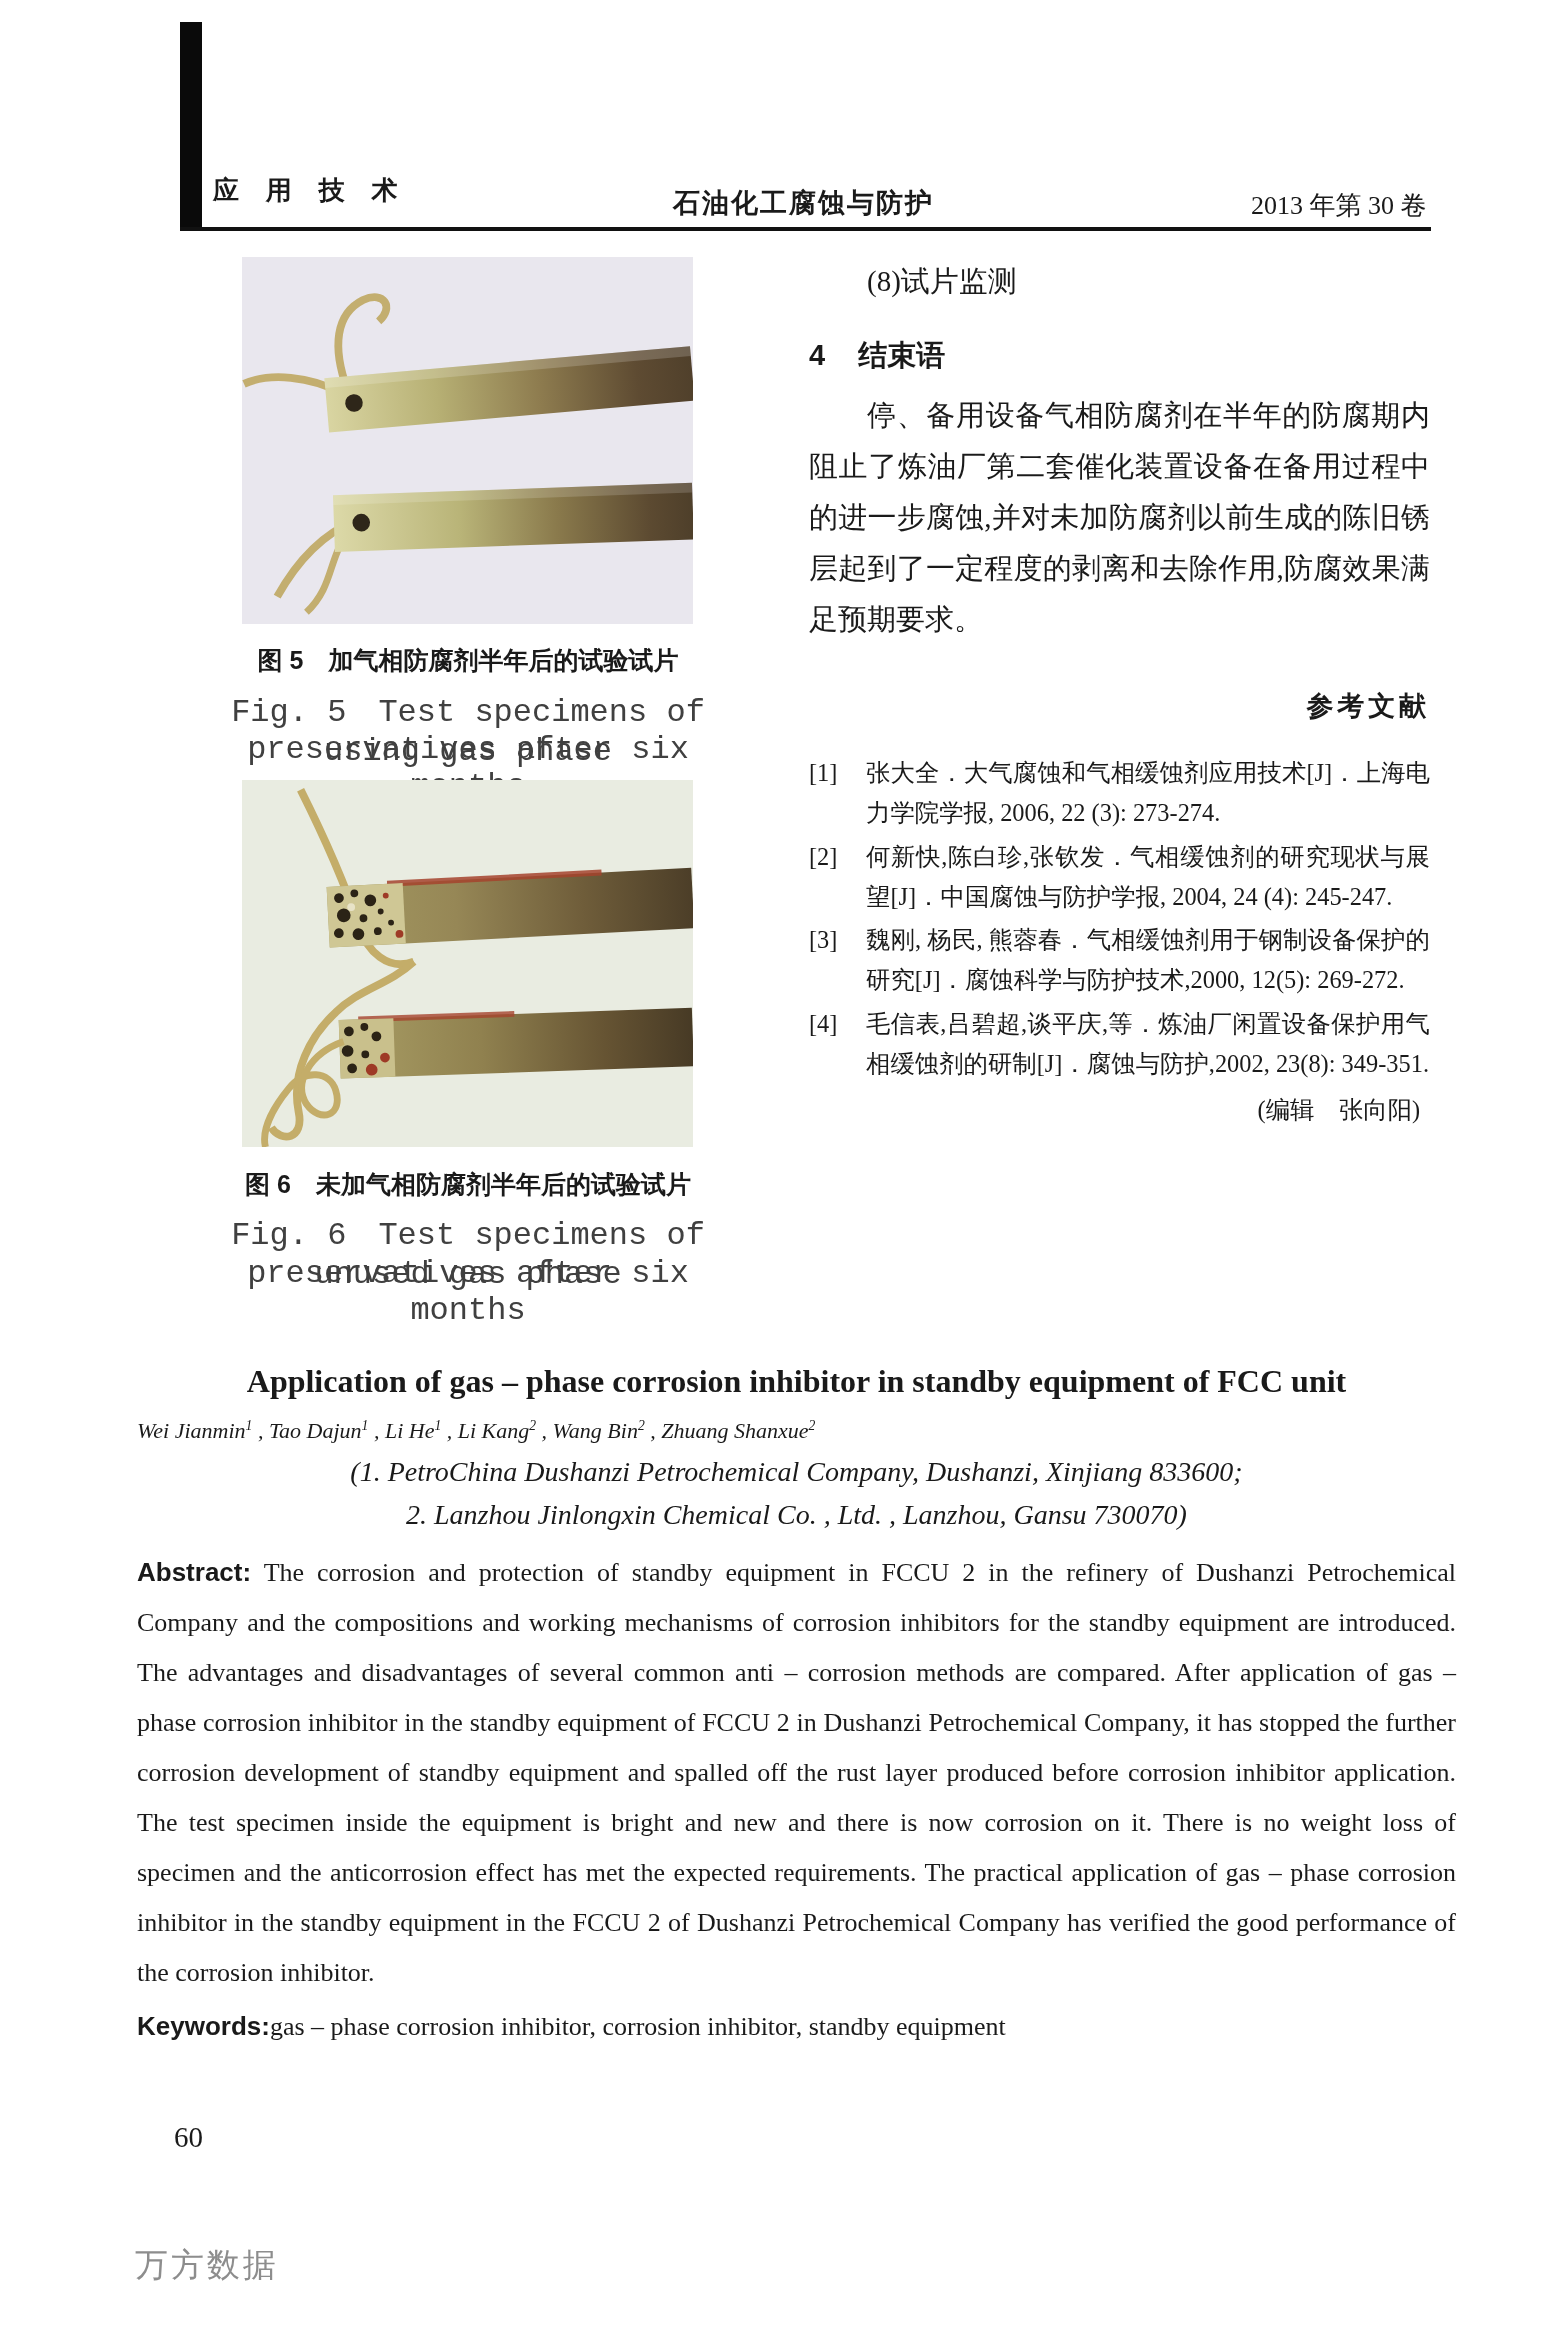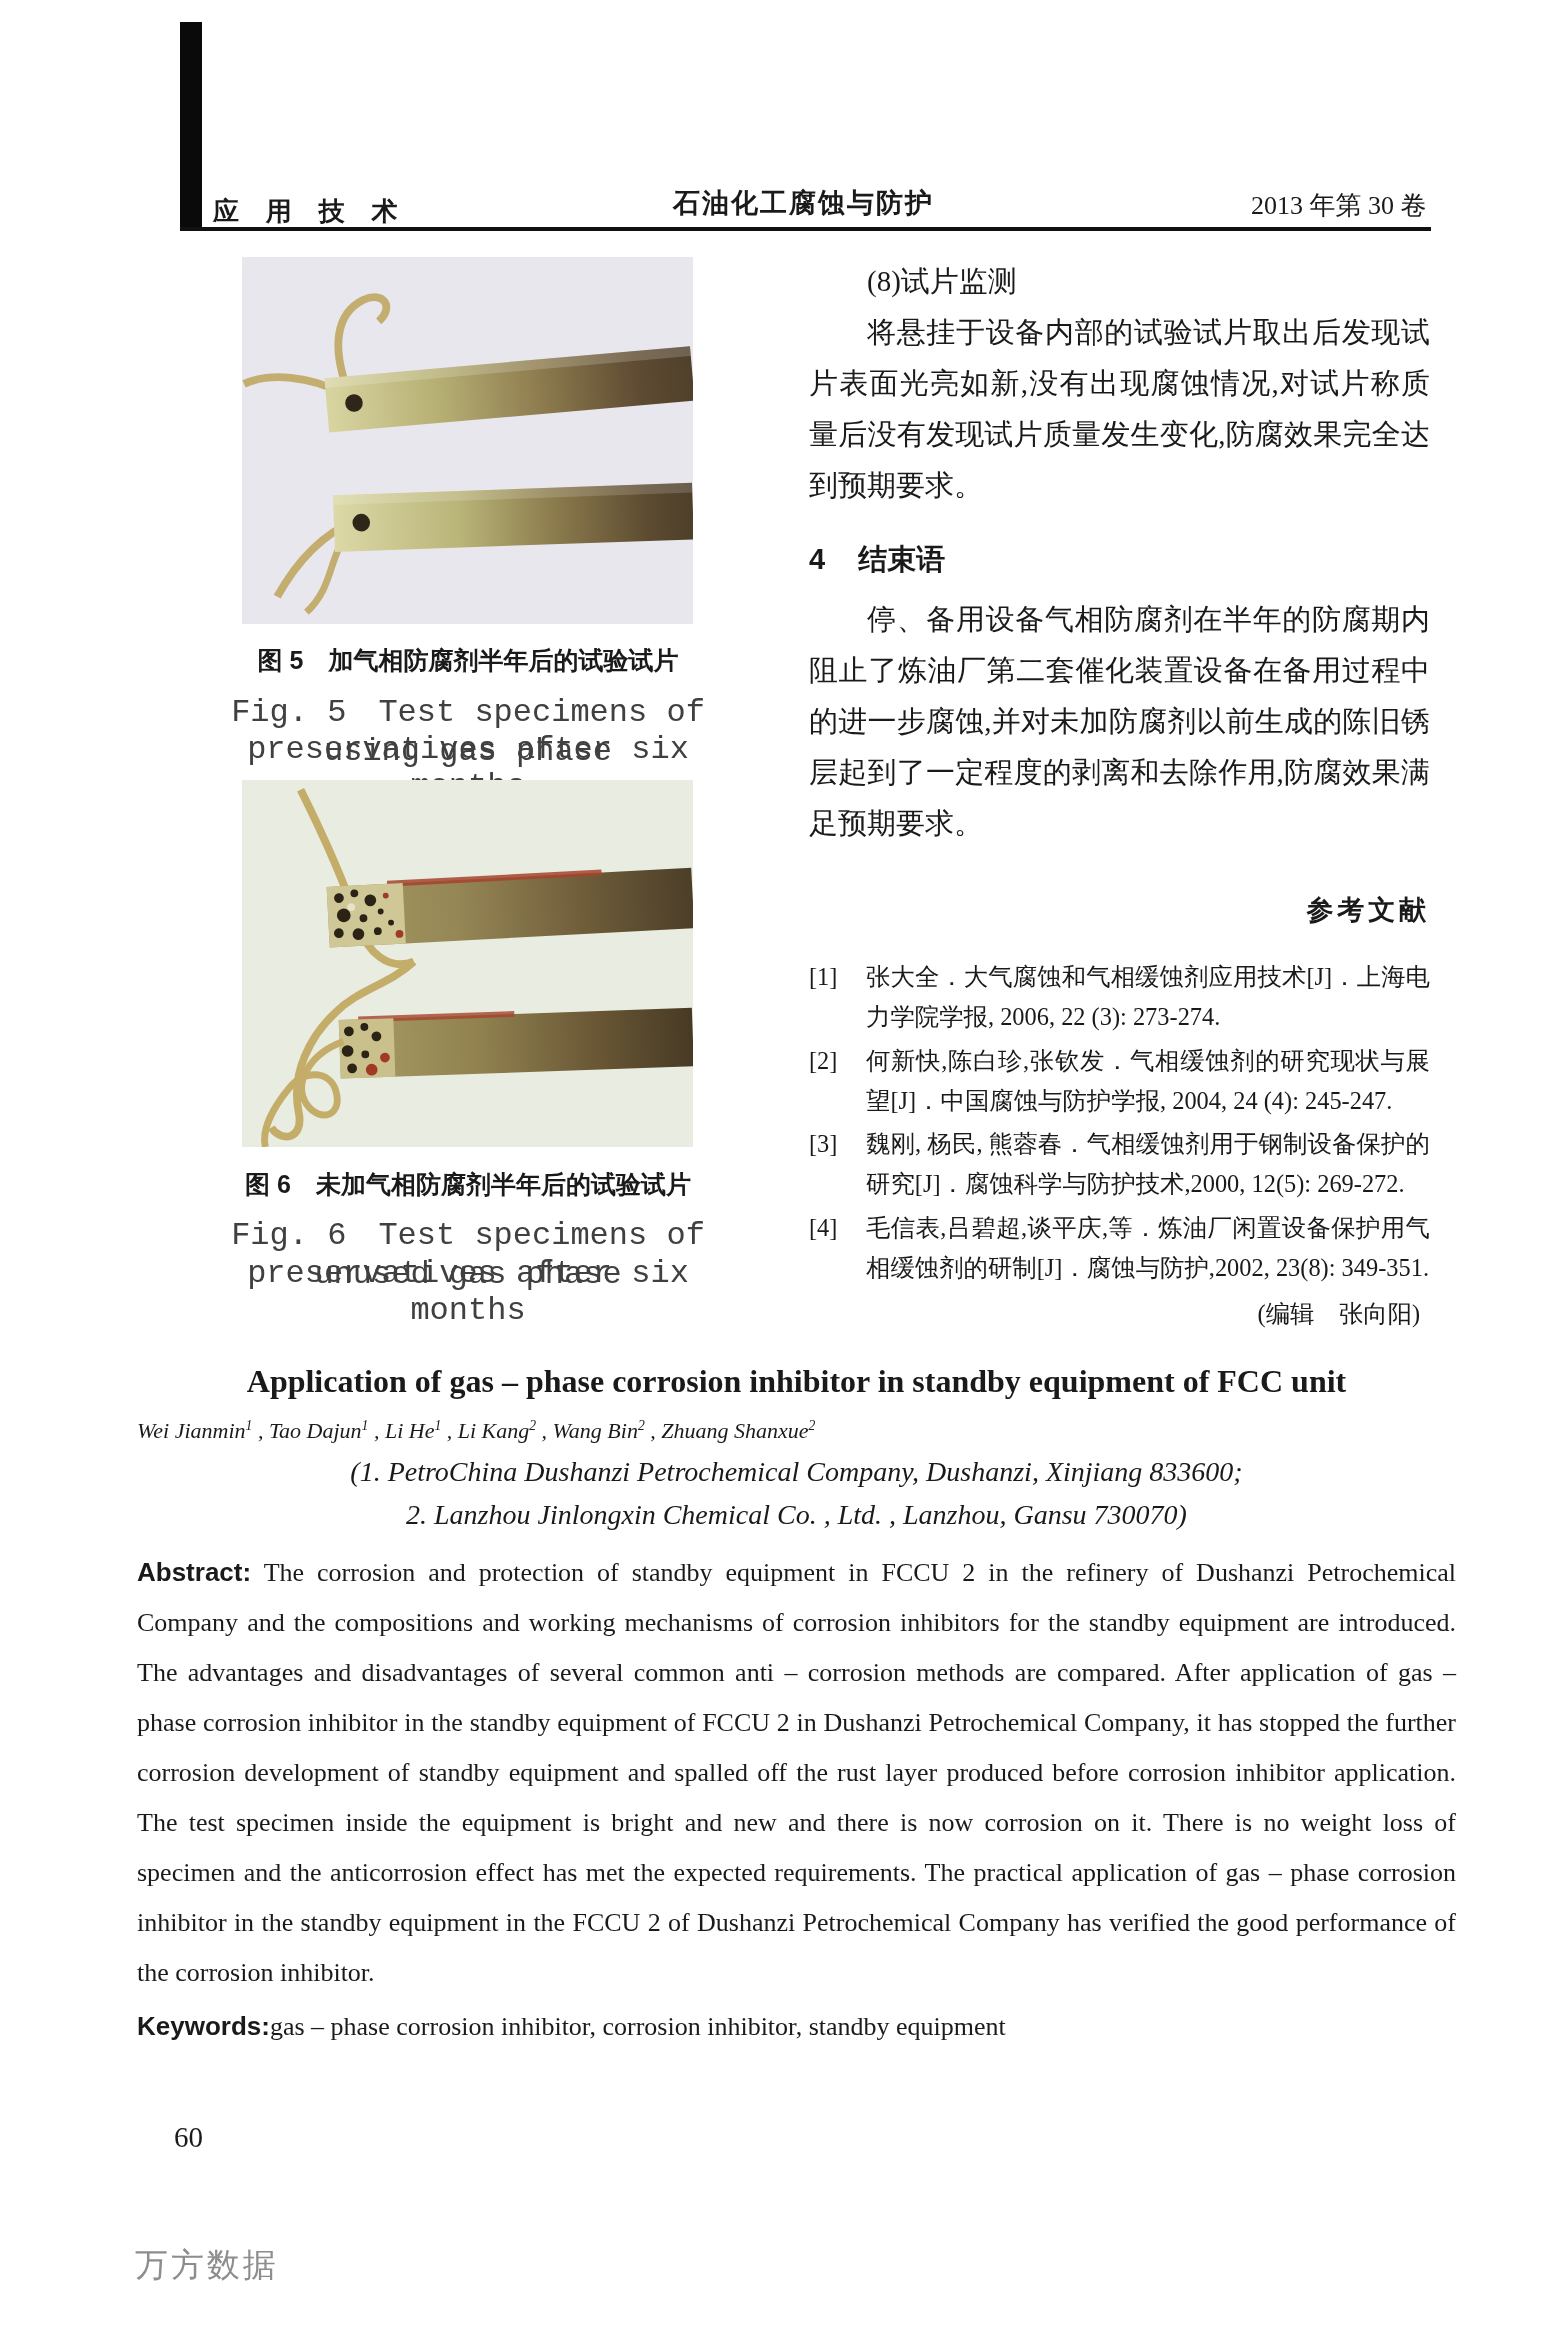--- a/index.html
+++ b/index.html
@@ -3,21 +3,21 @@
 <meta charset="utf-8">
 <style>
   html,body{margin:0;padding:0;}
   body{
     width:1562px;height:2345px;position:relative;background:#ffffff;
     font-family:"Liberation Serif", serif;color:#1a1a1a;
   }
   .abs{position:absolute;}
   
   .black-bar{left:180px;top:22.4px;width:22.4px;height:207px;background:#0a0a0a;}
-  .hdr-left{left:213px;top:194px;font-family:"Liberation Sans",sans-serif;font-weight:bold;font-size:26px;letter-spacing:9.8px;}
+  .hdr-left{left:213px;top:173px;font-family:"Liberation Sans",sans-serif;font-weight:bold;font-size:26px;letter-spacing:9.8px;}
   .hdr-center{left:673px;top:185px;font-family:"Liberation Sans",sans-serif;font-weight:bold;font-size:27px;letter-spacing:2px;}
   .hdr-right{left:1251px;top:188px;font-size:26px;}
   .hdr-rule{left:180px;top:227px;width:1251px;height:3.9px;background:#111;}
   
   .photo{border:0;display:block;}
   .fig5-photo{left:242px;top:257px;}
   .fig6-photo{left:242px;top:780px;}
   .cap{width:546px;left:195px;text-align:center;}
   .cap-zh{font-family:"Liberation Sans",sans-serif;font-weight:bold;font-size:25px;}
   .cap-en{font-size:32px;color:#404040;font-family:Liberation Mono, monospace;}
@@ -142,21 +142,20 @@
   </g>
   <path d="M104,268 C70,280 52,310 66,332 C80,352 104,344 96,318 C90,298 64,296 48,316 C30,338 20,360 24,376" stroke="#c4ad69" stroke-width="7" fill="none"></path>
 </svg>
 
 <div class="abs cap cap-zh" style="top:1168px;">图 6　未加气相防腐剂半年后的试验试片</div>
 <div class="abs cap cap-en" style="top:1212px;">Fig. 6　Test specimens of unused gas phase</div>
 <div class="abs cap cap-en" style="top:1255px;">preservatives after six months</div>
 
 <div class="abs right-col">
   <p class="body-p">(8)试片监测</p>
-  <p class="body-p">将悬挂于设备内部的试验试片取出后发现试片表面光亮如新,没有出现腐蚀情况,对试片称质量后没有发现试片质量发生变化,防腐效果完全达到预期要求。</p>
   <p class="sec-head">
     <span class="num">4</span><span>结束语</span>
   </p>
   <p class="body-p">停、备用设备气相防腐剂在半年的防腐期内阻止了炼油厂第二套催化装置设备在备用过程中的进一步腐蚀,并对未加防腐剂以前生成的陈旧锈层起到了一定程度的剥离和去除作用,防腐效果满足预期要求。</p>
   <p class="refs-title">参考文献</p>
   <div id="ref-list">
       <div class="ref-row">
         <span class="ref-num">[1]</span>
         <span class="ref-text">张大全．大气腐蚀和气相缓蚀剂应用技术[J]．上海电力学院学报, 2006, 22 (3): 273-274.</span>
       </div>

